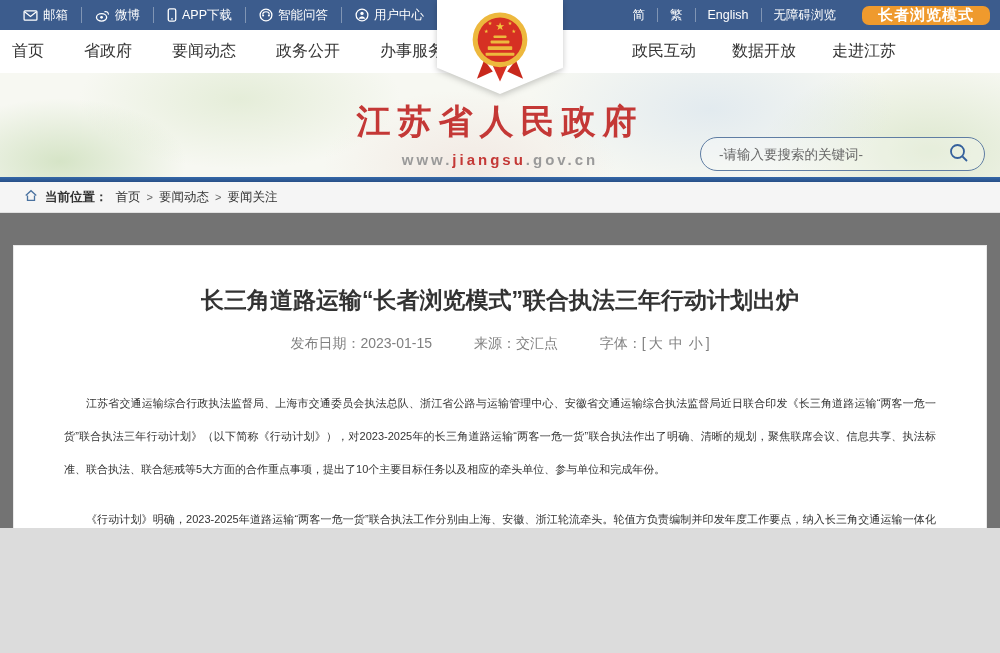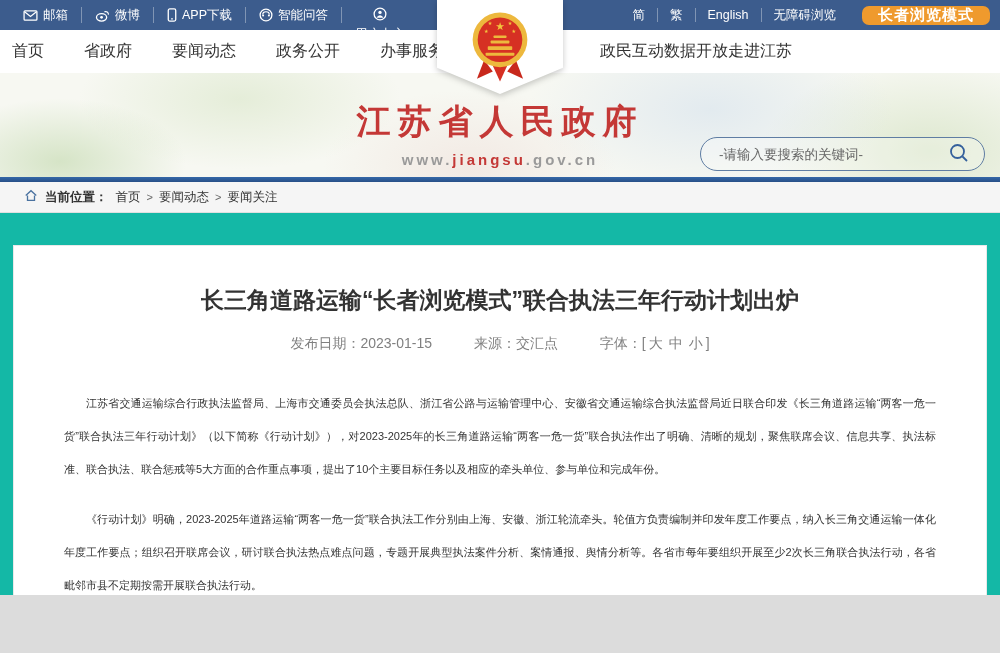--- a/index.html
+++ b/index.html
@@ -1,37 +1,37 @@
 <!DOCTYPE html>
 <html><head>
 <meta charset="utf-8">
 <style>
   * { margin:0; padding:0; box-sizing:border-box; }
   body { font-family:"Liberation Sans","DejaVu Sans",sans-serif; background:#dcdcdc; }
-  .screen { width:1000px; height:595px; overflow:hidden; position:relative; background:#14b8a6; margin:0 auto; }
+  .screen { width:1000px; height:528px; overflow:hidden; position:relative; background:#737373; margin:0 auto; }
 
   
   .topbar { height:30px; background:#3c5c8d; color:#fff; display:flex; align-items:center;
             justify-content:space-between; padding:0 10px; font-size:12.5px; position:relative; z-index:2; }
   .topbar-left, .topbar-right { display:flex; align-items:center; height:100%; }
   .tb-item { display:flex; align-items:center; gap:5px; padding:0 13px; height:16px; cursor:pointer;
              border-right:1px solid rgba(255,255,255,.35); white-space:nowrap; }
-  .tb-item:last-child { border-right:none;flex-direction:column; }
+  .tb-item:last-child { border-right:none; }
   .tb-item svg { display:block; }
   .tb-lang { padding:0 12px; height:14px; display:flex; align-items:center; cursor:pointer;
              border-right:1px solid rgba(255,255,255,.35); white-space:nowrap; }
   .tb-lang:nth-last-child(2) { border-right:none; }
   .elder-btn { background:#ef9a2d; color:#fff; font-size:15px; font-weight:bold; border:none;
                border-radius:7px; padding:0 16px; margin-left:14px; cursor:pointer; letter-spacing:1px; }
 
   
   .navbar { height:43px; background:#ffffff; position:relative; z-index:1; font-size:16px; color:#333; }
   .nav-group { position:absolute; top:0; height:43px; display:flex; align-items:center; }
   .nav-left { left:12px; gap:40px; }
-  .nav-right { left:600px; }
+  .nav-right { left:632px; gap:36px; }
   .nav-item { cursor:pointer; white-space:nowrap; }
 
   
   .badge-wrap { position:absolute; left:437px; top:0; width:126px; height:94px; z-index:6;
                 filter:drop-shadow(0 2px 3px rgba(0,0,0,.22)); }
   .badge { width:100%; height:100%; background:#fff;
            clip-path:polygon(0 0,100% 0,100% 72%,50% 100%,0 72%); position:relative; }
   .badge svg { position:absolute; left:50%; top:6px; transform:translateX(-50%); }
 
   

